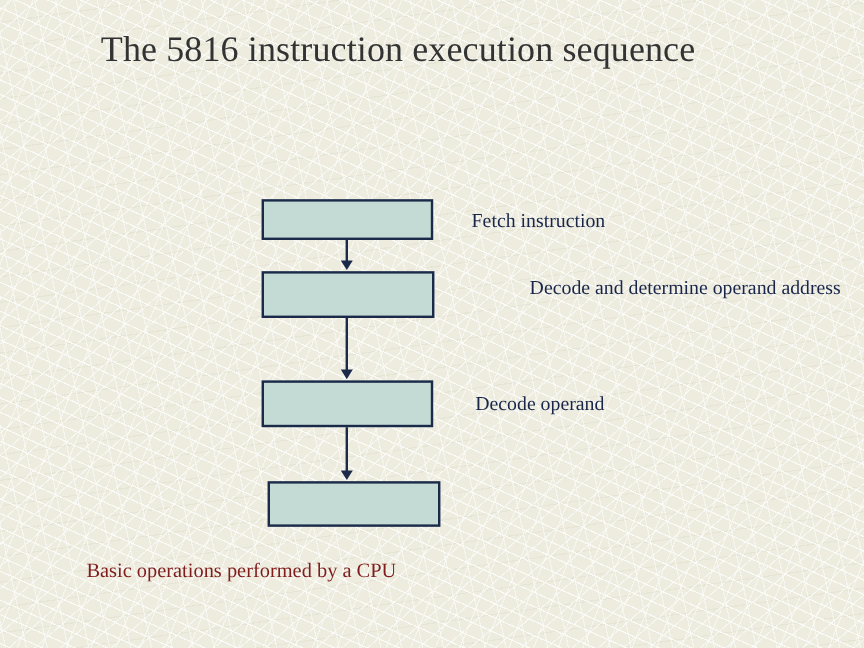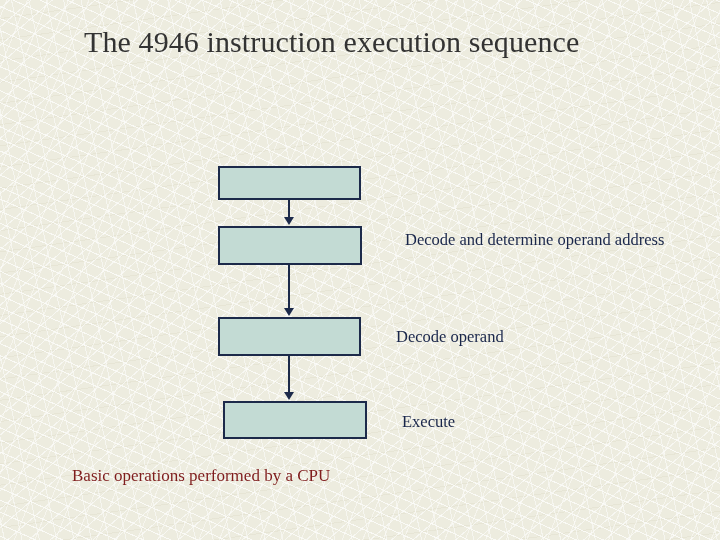--- a/index.html
+++ b/index.html
@@ -100,41 +100,41 @@
     font-size: 17px;
   }
 </style>
 </head>
 <body>
 
 <div id="slide">
 
   <div id="texture"></div>
 
-  <div id="title">The 4946 instruction execution sequence</div>
+  <div id="title">The 5816 instruction execution sequence</div>
 
   <div class="flow-box" style="left:218px; top:166px; width:143px; height:34px;"></div>
 
   <div class="flow-box" style="left:218px; top:226px; width:144px; height:39px;"></div>
 
   <div class="flow-box" style="left:218px; top:317px; width:143px; height:39px;"></div>
 
   <div class="flow-box" style="left:223px; top:401px; width:144px; height:38px;"></div>
 
   <div class="connector" style="left:288px; top:200px; height:18px;"></div>
   <div class="arrowhead" style="left:284px; top:217px;"></div>
 
   <div class="connector" style="left:288px; top:265px; height:44px;"></div>
   <div class="arrowhead" style="left:284px; top:308px;"></div>
 
   <div class="connector" style="left:288px; top:356px; height:37px;"></div>
   <div class="arrowhead" style="left:284px; top:392px;"></div>
 
+  <div class="flow-label" style="left:393px; top:172px; width:300px;">Fetch instruction</div>
 
-  <div class="flow-label" style="left:405px; top:228px; width:300px;">Decode and determine operand address</div>
+  <div class="flow-label" style="left:421px; top:228px; width:300px;text-align:center;">Decode and determine operand address</div>
 
   <div class="flow-label" style="left:396px; top:325px; width:300px;">Decode operand</div>
 
-  <div class="flow-label" style="left:402px; top:410px; width:300px;">Execute</div>
 
   <div id="caption">Basic operations performed by a CPU</div>
 
 </div>
 
 </body></html>

